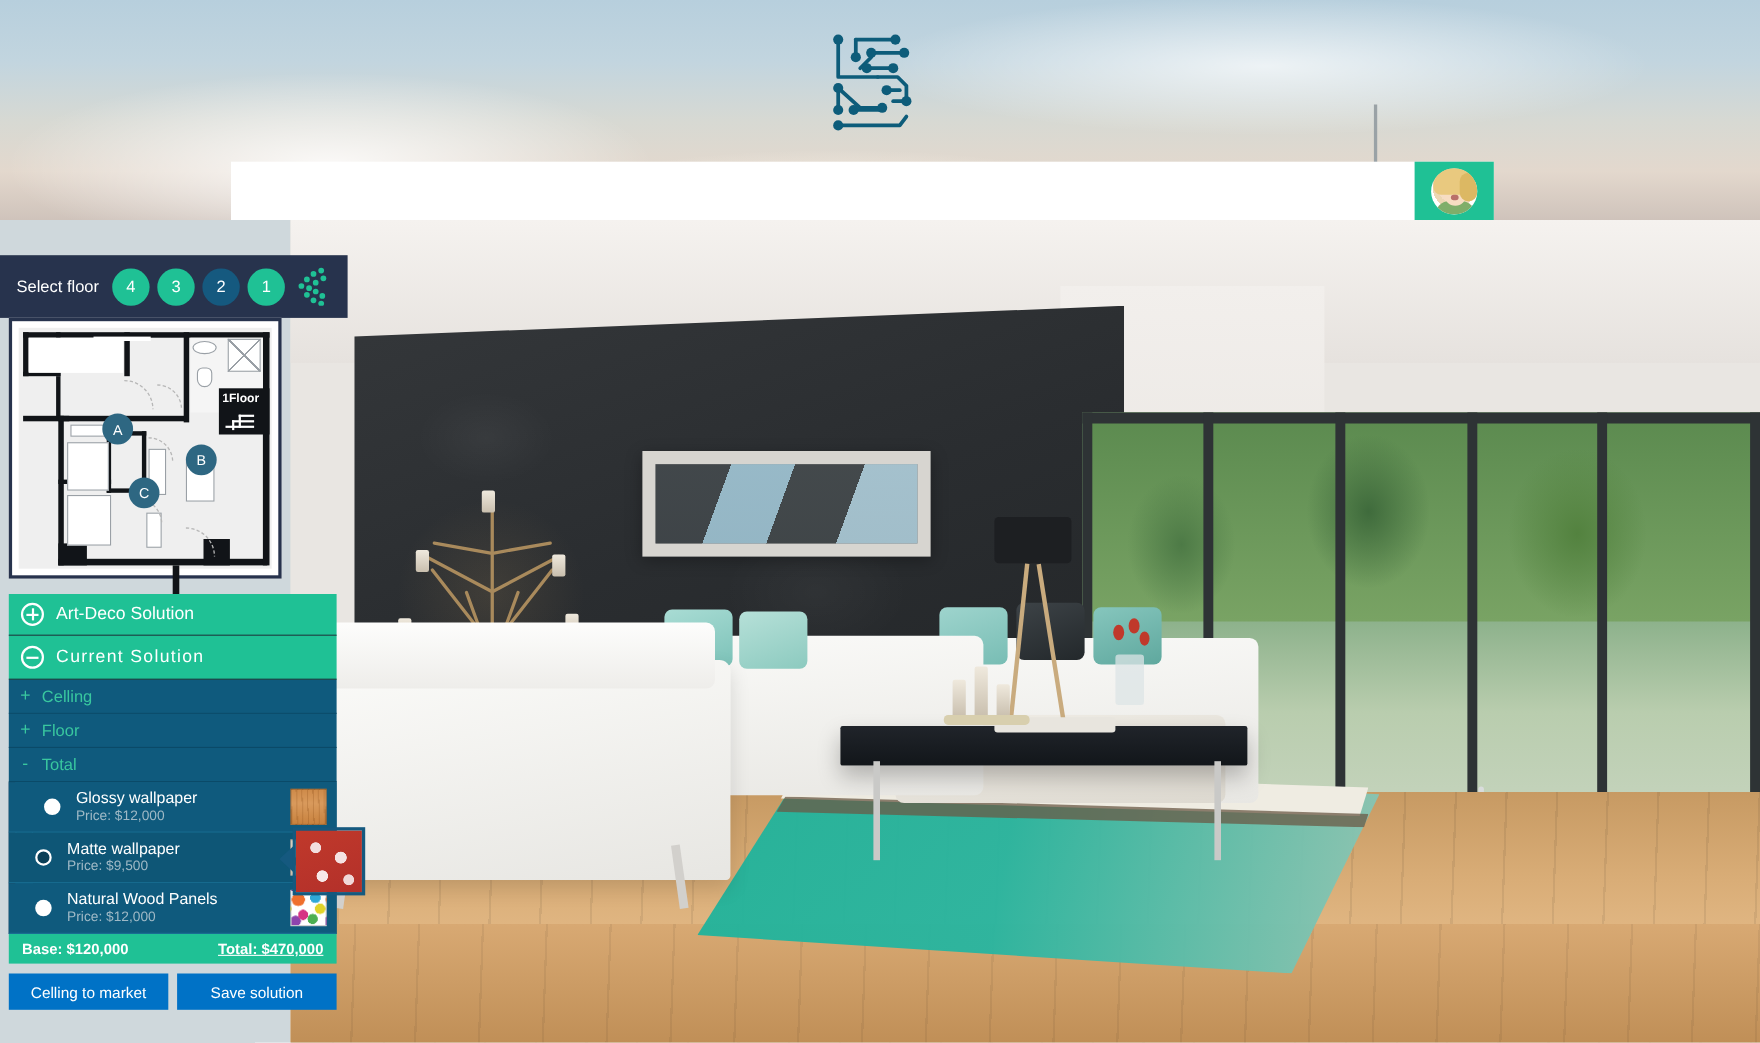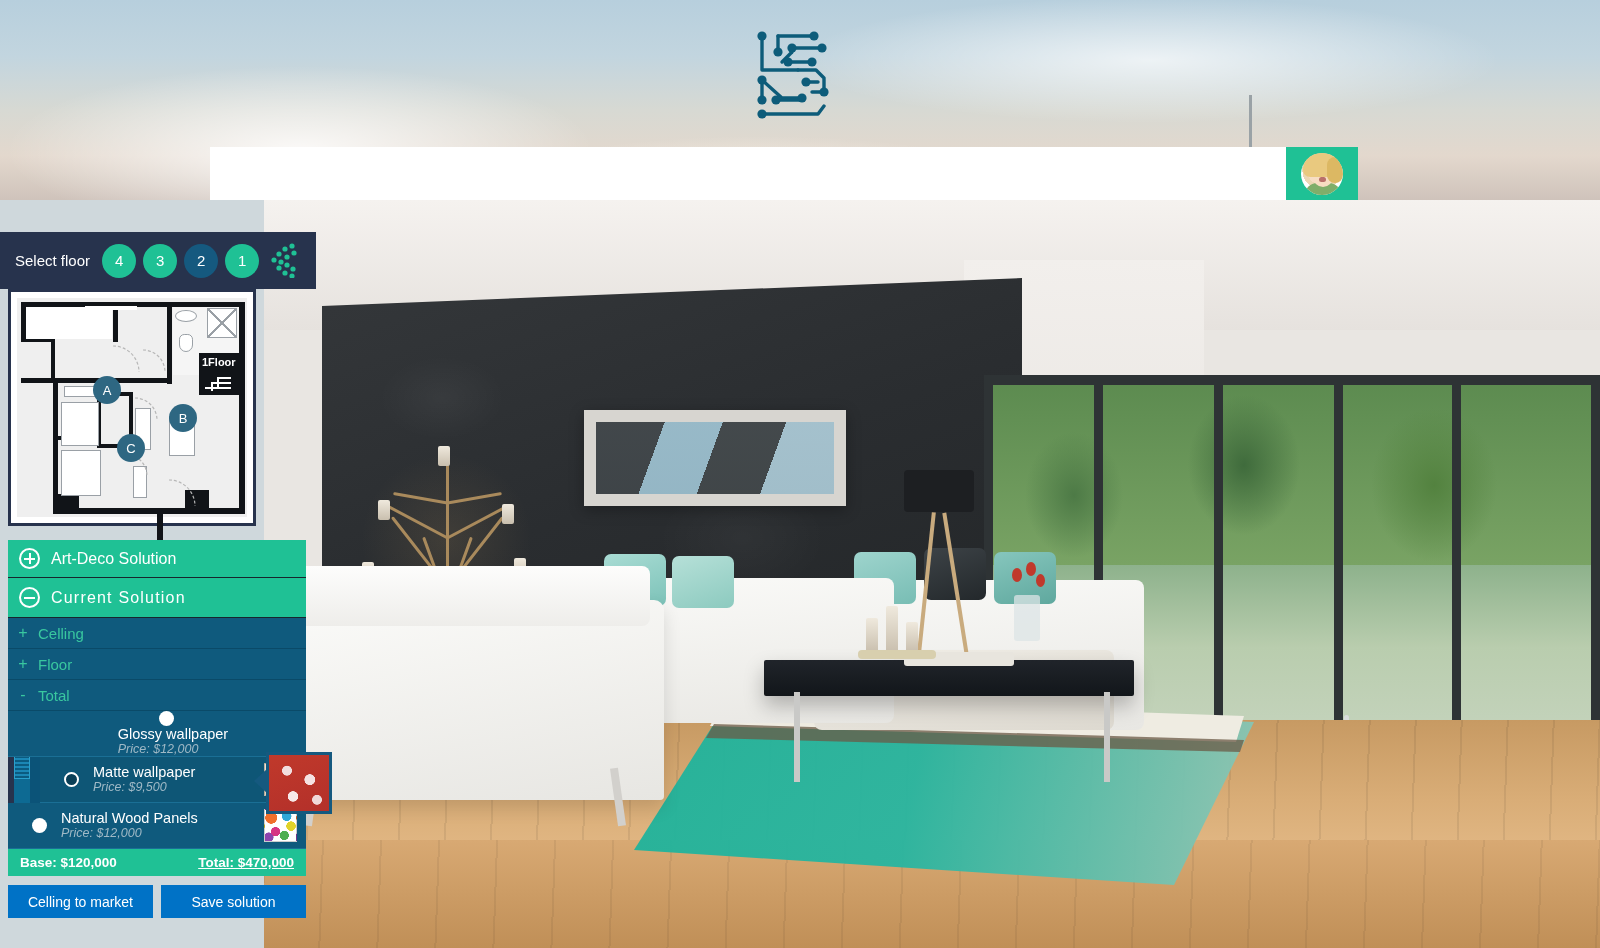--- a/index.html
+++ b/index.html
@@ -197,27 +197,27 @@
     height:31px; background:#0f5a7d; color:#39c79f; display:flex; align-items:center;
     font-size:15px; cursor:pointer; border-bottom:1px solid #0a4a68;
   }
   .subrow .sgn { width:30px; text-align:center; color:#39c79f; font-size:16px; }
 
   .matlist { position:relative; background:#0b5378; }
   .matrow {
     position:relative; height:46px; display:flex; align-items:center;
     background:#0f5a7d; border-bottom:1px solid #1a6f95; padding-left:18px;
   }
-  .matrow.sel { background:#0e5676;margin-left:32px; }
+  .matrow.sel { background:#0e5676; }
   .radio { width:15px; height:15px; border-radius:50%; flex:none; margin-right:14px; }
   .radio.on { background:#fff; }
   .radio.off { background:#0a3f57; border:2px solid #ffffff; }
   .mtext { flex:1; }
   .mname { color:#ffffff; font-size:14.5px; line-height:16px; }
-  .mprice { color:#9fb9c6; font-size:12.5px; line-height:15px;font-style:italic; }
+  .mprice { color:#9fb9c6; font-size:12.5px; line-height:15px; }
   .swatch { width:33px; height:33px; margin-right:9px; flex:none; border:1px solid rgba(0,0,0,.2); }
   .sw-wood { background:
       repeating-linear-gradient(88deg, rgba(120,60,10,.22) 0 1px, rgba(0,0,0,0) 1px 5px),
       linear-gradient(180deg,#cf8b4a,#d99a5c 40%,#c8823f); }
   .sw-damask { background:
       radial-gradient(circle at 50% 30%, #8a4233 0 18%, transparent 19%),
       radial-gradient(circle at 22% 62%, #8a4233 0 15%, transparent 16%),
       radial-gradient(circle at 78% 62%, #8a4233 0 15%, transparent 16%),
       radial-gradient(circle at 50% 88%, #7c3a2c 0 14%, transparent 15%),
       linear-gradient(180deg,#efe3d2,#e3d3be); }
@@ -523,21 +523,21 @@
         <span class="sgn">-</span>
         <span>Total</span>
       </div>
 
       <div class="matlist">
         <div class="scrolltrack"></div>
         <div class="vscroll">
           <div class="vthumb"></div>
         </div>
 
-        <div class="matrow" style="padding-left:32px;flex-direction:column;">
+        <div class="matrow" style="padding-left:32px;">
           <span class="radio on"></span>
           <span class="mtext">
             <span class="mname" style="display:block;">Glossy wallpaper</span>
             <span class="mprice" style="display:block;">Price: $12,000</span>
           </span>
           <span class="swatch sw-wood"></span>
         </div>
 
         <div class="matrow sel" style="padding-left:24px;">
           <span class="radio off"></span>

